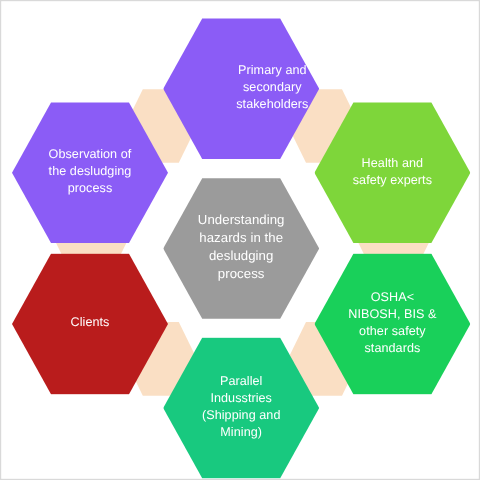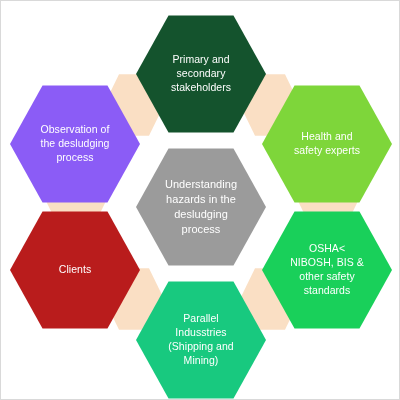--- a/index.html
+++ b/index.html
@@ -61,21 +61,21 @@
 
   <div class="hex-stage">
 
     <div class="connector" style="left:239px; top:72px; width:60px; height:64px;"></div>
     <div class="connector" style="left:297px; top:168px; width:60px; height:64px;"></div>
     <div class="connector" style="left:239px; top:266px; width:60px; height:64px;"></div>
     <div class="connector" style="left:103px; top:266px; width:60px; height:64px;"></div>
     <div class="connector" style="left:45px; top:168px; width:60px; height:64px;"></div>
     <div class="connector" style="left:103px; top:72px; width:60px; height:64px;"></div>
 
-    <div class="hex hex-top" style="left:135px; top:12px; width:130px; height:122px; background:#14532d;">
+    <div class="hex hex-top" style="left:135px; top:12px; width:130px; height:122px; background:#8b5cf6;justify-content:flex-end;">
       <span class="hex-label">Primary and
 secondary
 stakeholders</span>
     </div>
 
     <div class="hex hex-top-right" style="left:261px; top:82px; width:130px; height:122px; background:#7ed63a;">
       <span class="hex-label">Health and
 safety experts</span>
     </div>
 

